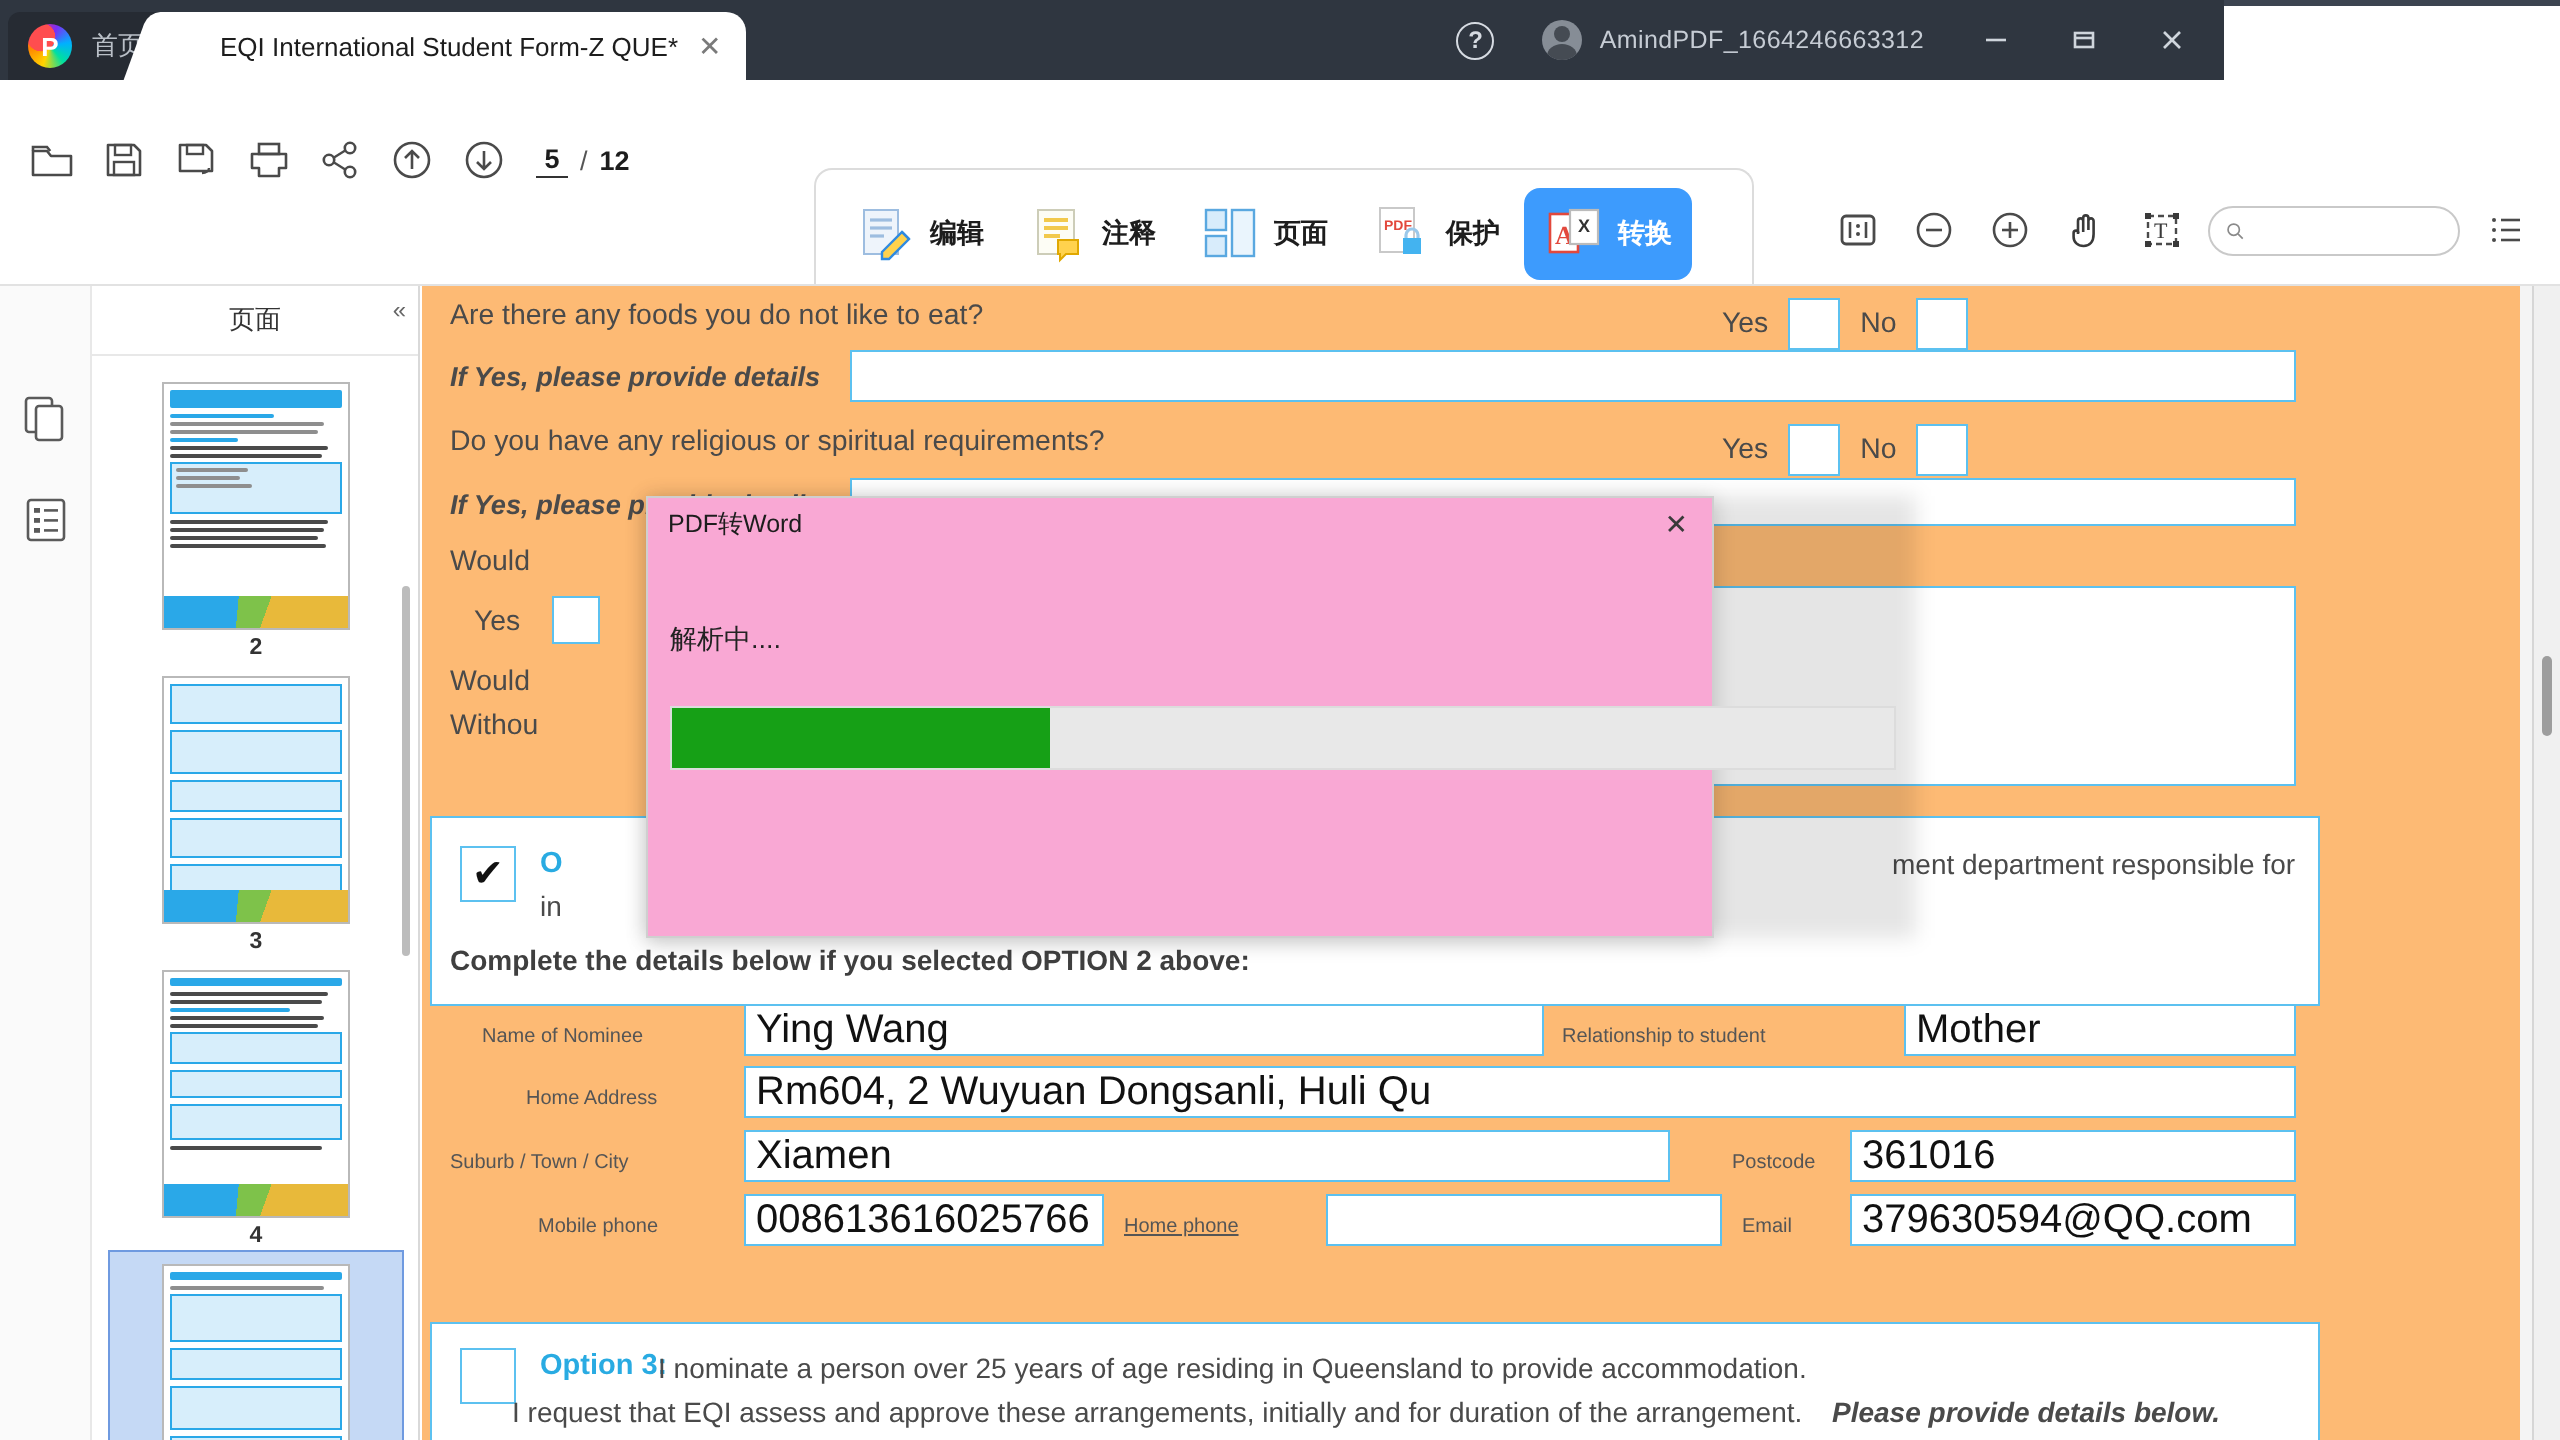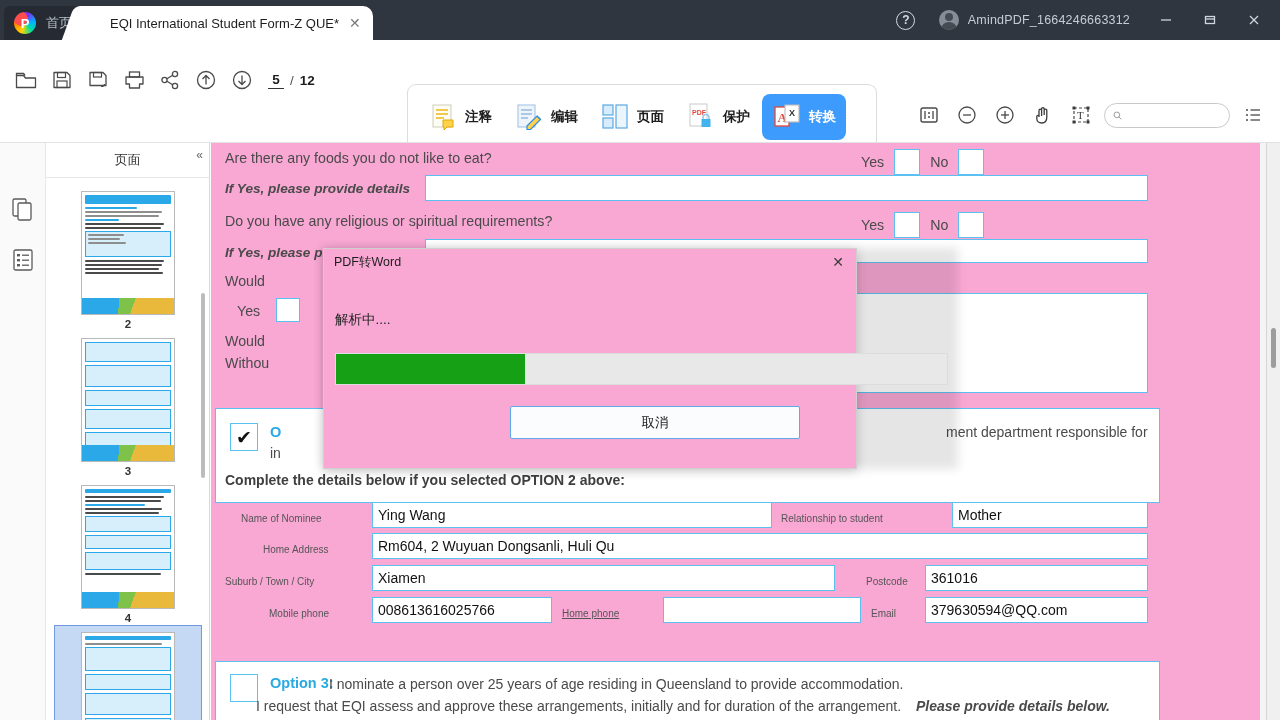--- a/index.html
+++ b/index.html
@@ -6,21 +6,21 @@
   html, body {
     width: 1280px; height: 720px;
     overflow: hidden;
     font-family: "Liberation Sans", sans-serif;
     background: #ffffff;
   }
   #app { position: relative; width: 1280px; height: 720px; background: #fff; }
 
   
   .titlebar {
-    position: absolute; left: 0; top: 0; width: 1280px; height: 40px;
+    position: absolute; left: 0; top: 0; width: 1112px; height: 40px;
     background: #2f3640;
     display: flex; align-items: flex-end; justify-content: space-between;
   }
   .tb-left { display: flex; align-items: flex-end; height: 40px; }
   .home-tab {
     display: flex; align-items: center; gap: 10px;
     height: 34px; padding: 0 18px 0 10px; margin-left: 4px;
     background: #262b33; color: #b9bfc7; font-size: 13px;
     border-top-left-radius: 6px; border-top-right-radius: 6px;
   }
@@ -212,21 +212,21 @@
     background: #bcbcbc; border-radius: 2px;
   }
 
   
   .docarea {
     position: absolute; left: 211px; top: 143px; width: 1069px; height: 577px;
     background: #f4f4f4; overflow: hidden;
   }
   .page {
     position: absolute; left: 0px; top: 0px; width: 1049px; height: 577px;
-    background: #f9a8d4;
+    background: #fdba74;
     font-family: "Liberation Sans", sans-serif;
   }
   .doc-scrollbar {
     position: absolute; right: 0; top: 0; width: 14px; height: 577px;
     background: #f0f0f0; border-left: 1px solid #d6d6d6;
   }
   .doc-thumbbar {
     position: absolute; right: 4px; top: 185px; width: 5px; height: 40px;
     background: #9d9d9d; border-radius: 3px;
   }
@@ -247,21 +247,21 @@
     font-size: 19px; color: #111; line-height: 1;
   }
   .opt-title { color: #29abe2; font-weight: bold; font-size: 14.5px; }
   .opt-txt { font-size: 14px; color: #4a4a4a; }
   .opt-txt.ital { font-style: italic; font-weight: bold; }
 
   .flabel { font-size: 10px; color: #555; white-space: nowrap; text-align: center; }
   .finput {
     border: 1px solid #5cc1f0; background: #fff; height: 26px;
     display: flex; align-items: center; padding: 0 5px;
-    font-size: 14px; color: #111;
+    font-size: 20px; color: #111;
   }
   .section-sub { font-size: 14px; font-weight: bold; color: #3f3f3f; }
 
   
   .modal-shadow {
     position: absolute; left: 323px; top: 248px; width: 635px; height: 221px;
     background: rgba(0,0,0,.10); filter: blur(5px);
   }
   .modal {
     position: absolute; left: 323px; top: 248px; width: 534px; height: 221px;
@@ -405,46 +405,46 @@
       <div class="undo-item">
         <svg width="20" height="18" viewBox="0 0 20 18">
             <path d="M16.5 13.5c0-5-3.6-8-8-8h-4" fill="none" stroke="#3a3a3a" stroke-width="1.4"></path>
             <path d="M7.5 2.5L3.8 5.5 7.5 8.5" fill="none" stroke="#3a3a3a" stroke-width="1.4"></path>
           </svg>
         <span>撤销</span>
       </div>
     </div>
 
     <div class="ribbon-card">
-
-      <div class="rb">
-        <span class="gicon">
-          <svg width="30" height="30" viewBox="0 0 30 30">
-              <rect x="5" y="3" width="18" height="22" fill="#fdfdf5" stroke="#cdcdb8" stroke-width="1"></rect>
-              <line x1="8" y1="8" x2="20" y2="8" stroke="#f2c94c" stroke-width="2"></line>
-              <line x1="8" y1="12" x2="20" y2="12" stroke="#f2c94c" stroke-width="2"></line>
-              <line x1="8" y1="16" x2="16" y2="16" stroke="#f2c94c" stroke-width="2"></line>
-              <path d="M15 18h10v7h-6l-3 3v-3h-1z" fill="#ffd24d" stroke="#e0a800" stroke-width="1"></path>
-            </svg>
-        </span>
-        <span class="lbl">注释</span>
-      </div>
 
       <div class="rb">
         <span class="gicon">
           <svg width="30" height="30" viewBox="0 0 30 30">
               <rect x="4" y="3" width="17" height="22" fill="#eef4fb" stroke="#9dbde0" stroke-width="1"></rect>
               <line x1="7" y1="8" x2="18" y2="8" stroke="#9dbde0" stroke-width="1.6"></line>
               <line x1="7" y1="12" x2="18" y2="12" stroke="#9dbde0" stroke-width="1.6"></line>
               <line x1="7" y1="16" x2="14" y2="16" stroke="#9dbde0" stroke-width="1.6"></line>
               <path d="M13 24l10-10 3.5 3.5-10 10H13z" fill="#ffd24d" stroke="#2f8ae0" stroke-width="1.2"></path>
               <path d="M23 14l3.5 3.5" stroke="#2f8ae0" stroke-width="1.2"></path>
             </svg>
         </span>
         <span class="lbl">编辑</span>
+      </div>
+
+      <div class="rb">
+        <span class="gicon">
+          <svg width="30" height="30" viewBox="0 0 30 30">
+              <rect x="5" y="3" width="18" height="22" fill="#fdfdf5" stroke="#cdcdb8" stroke-width="1"></rect>
+              <line x1="8" y1="8" x2="20" y2="8" stroke="#f2c94c" stroke-width="2"></line>
+              <line x1="8" y1="12" x2="20" y2="12" stroke="#f2c94c" stroke-width="2"></line>
+              <line x1="8" y1="16" x2="16" y2="16" stroke="#f2c94c" stroke-width="2"></line>
+              <path d="M15 18h10v7h-6l-3 3v-3h-1z" fill="#ffd24d" stroke="#e0a800" stroke-width="1"></path>
+            </svg>
+        </span>
+        <span class="lbl">注释</span>
       </div>
 
       <div class="rb">
         <span class="gicon">
           <svg width="30" height="30" viewBox="0 0 30 30">
               <rect x="3" y="3" width="10" height="10" fill="#d8ecfb" stroke="#5aa8e0" stroke-width="1.2"></rect>
               <rect x="16" y="3" width="11" height="23" fill="#eaf5fd" stroke="#5aa8e0" stroke-width="1.2"></rect>
               <rect x="3" y="16" width="10" height="10" fill="#d8ecfb" stroke="#5aa8e0" stroke-width="1.2"></rect>
             </svg>
         </span>
@@ -758,16 +758,15 @@
   <div class="modal-shadow"></div>
   <div class="modal">
     <div class="modal-head">
       <span class="modal-title">PDF转Word</span>
       <span class="modal-close">✕</span>
     </div>
     <div class="modal-status">解析中....</div>
     <div class="progress-track">
       <div class="progress-fill" id="pbar" style="width: 31%; background: rgb(22, 160, 22);"></div>
     </div>
-    <div class="modal-cancel">取消</div>
   </div>
 
 </div>
 
 </body></html>

